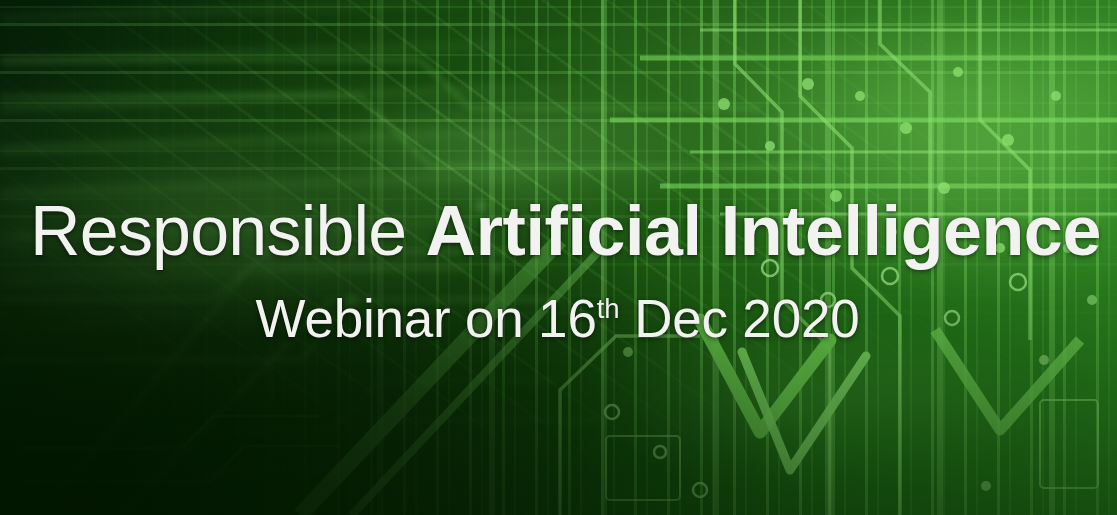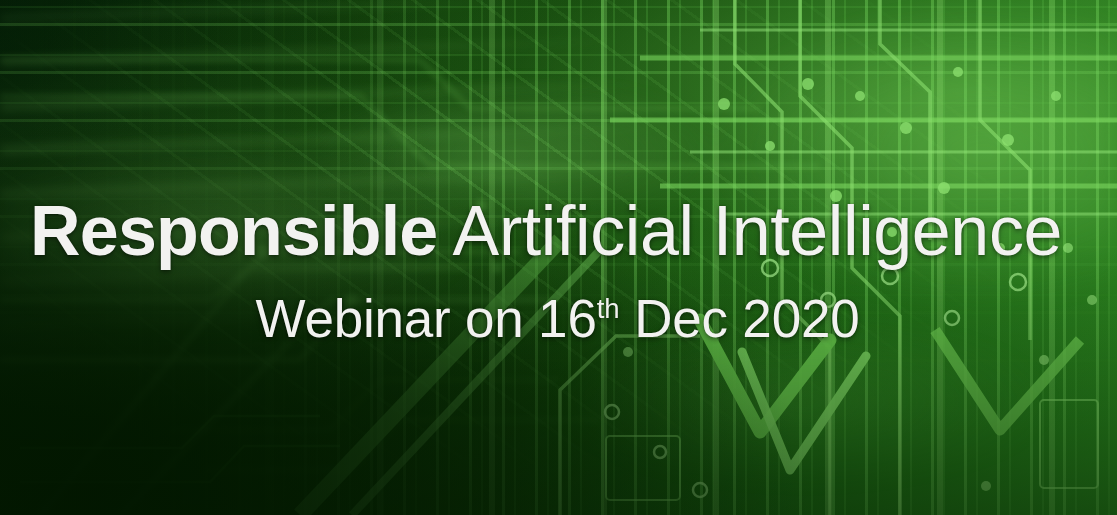--- a/index.html
+++ b/index.html
@@ -142,25 +142,25 @@
     margin: 0;
     color: #f2f2f0;
     font-size: 70px;
     line-height: 74px;
     font-weight: 400;
     letter-spacing: -0.4px;
     white-space: nowrap;
     text-shadow: 0 2px 5px rgba(0,0,0,0.42), 0 0 2px rgba(0,0,0,0.30);
   }
   .title .bold {
+    font-weight: 400;
+    letter-spacing: -0.8px;
+  }
+  .title .regular {
     font-weight: 700;
-    letter-spacing: -0.8px;
-  }
-  .title .regular {
-    font-weight: 400;
   }
 
   .subtitle {
     position: absolute;
     left: 0;
     right: 0;
     top: 282px;
     margin: 8px;
     text-align: center;
     color: #f2f2f0;

